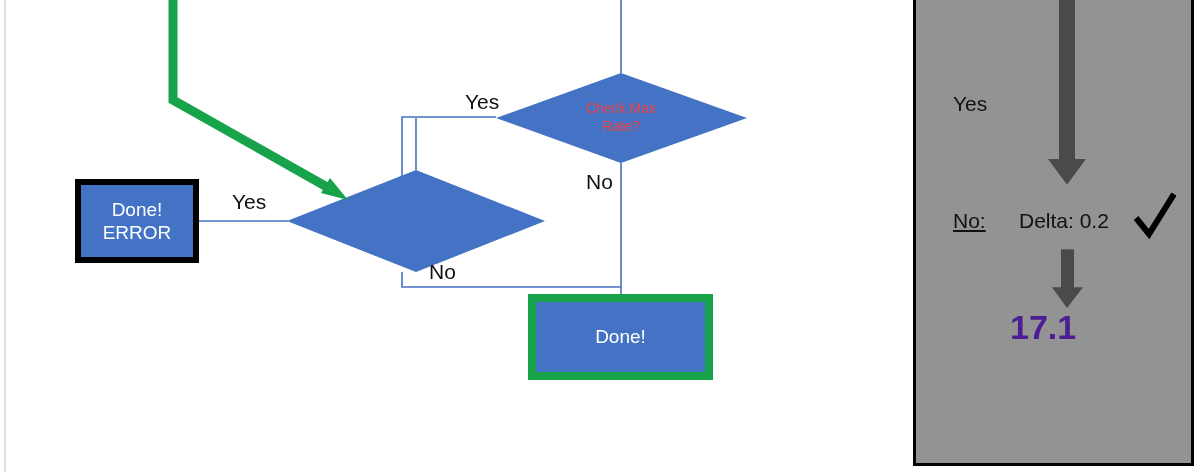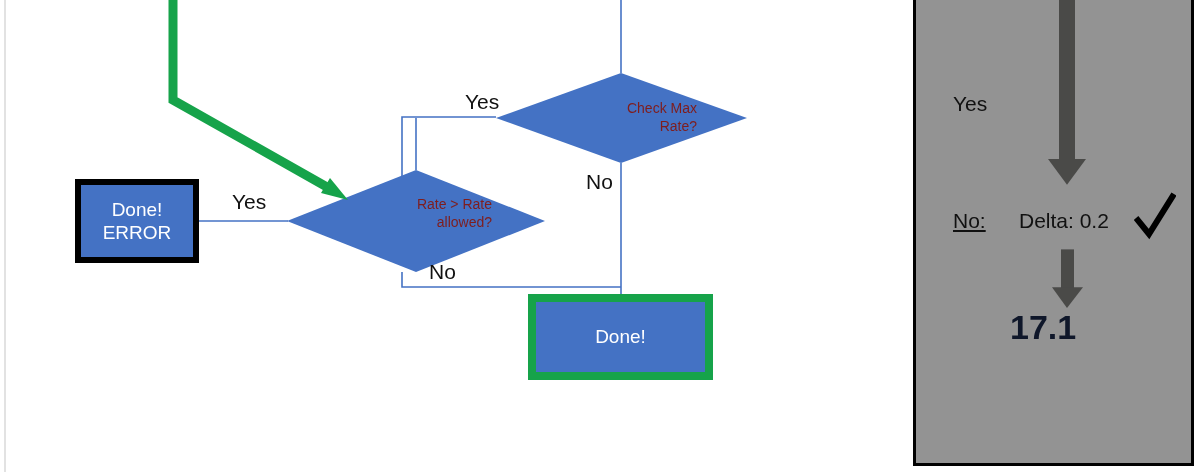--- a/index.html
+++ b/index.html
@@ -74,23 +74,23 @@
   }
   .box-done .txt {
     color: #ffffff;
     font-size: 19px;
     text-align: center;
   }
 
   
   .diamond-text {
     position: absolute;
-    color: #7f1d1d;
+    color: #ef4444;
     font-size: 14px;
-    text-align: right;
+    text-align: center;
     line-height: 1.25;
     white-space: pre-line;
   }
   .dt-checkmax { left: 545px; top: 100px; width: 152px; }
   .dt-rate     { left: 340px; top: 196px; width: 152px; }
 
   
   .edge-label {
     position: absolute;
     color: #111111;
@@ -127,21 +127,21 @@
     font-size: 21px;
     white-space: nowrap;
   }
   .pt-yes   { left: 37px;  top: 92px; }
   .pt-no    { left: 37px;  top: 209px; text-decoration: underline; }
   .pt-delta { left: 103px; top: 209px; }
   .pt-value {
     position: absolute;
     left: 94px;
     top: 308px;
-    color: #0f172a;
+    color: #4c1d95;
     font-size: 34px;
     font-weight: bold;
     white-space: nowrap;
   }
   .checkmark {
     position: absolute;
     left: 218px;
     top: 192px;
     width: 42px;
     height: 48px;
@@ -171,22 +171,20 @@
     <polygon points="621,73 747,118 621,163 496,118" fill="#4472C4"></polygon>
 
     <polygon points="416,170 545,221 416,272 287,221" fill="#4472C4"></polygon>
 
     <polyline points="173,-5 173,100 334,191" fill="none" stroke="#16A34A" stroke-width="9" stroke-linejoin="miter" stroke-linecap="butt"></polyline>
     <polygon points="348,200 321,193 330,178" fill="#16A34A"></polygon>
   </svg>
 
   <div class="diamond-text dt-checkmax">Check Max
 Rate?</div>
-  <div class="diamond-text dt-rate">Rate &gt; Rate
-allowed?</div>
 
   <div class="box-error">
     <span class="txt">Done!
 ERROR</span>
   </div>
 
   <div class="box-done">
     <span class="txt">Done!</span>
   </div>
 

